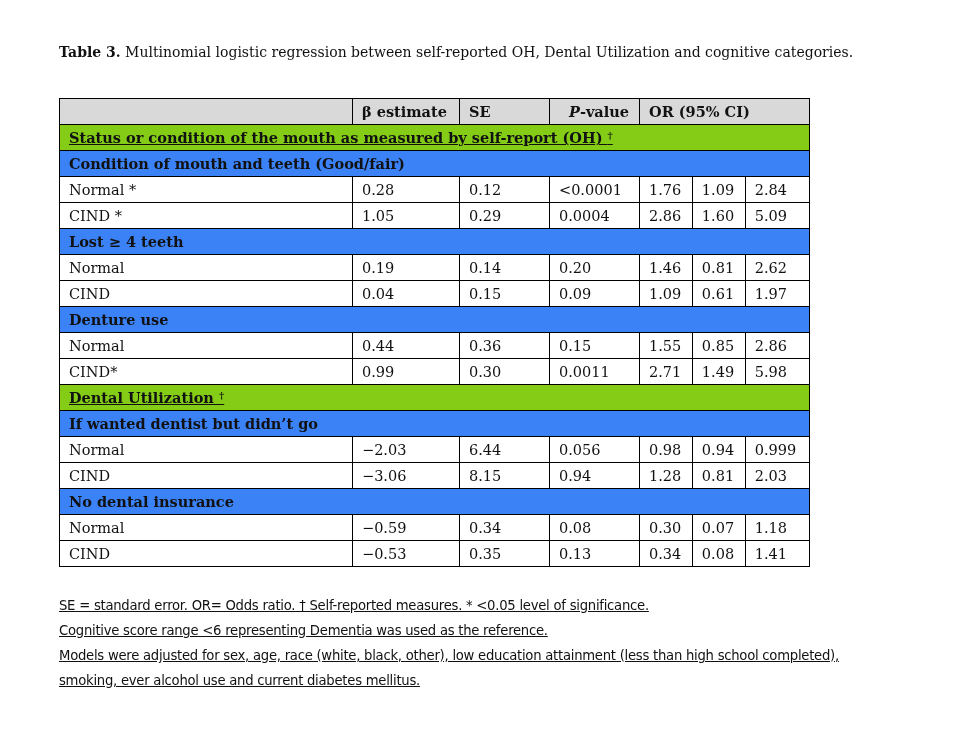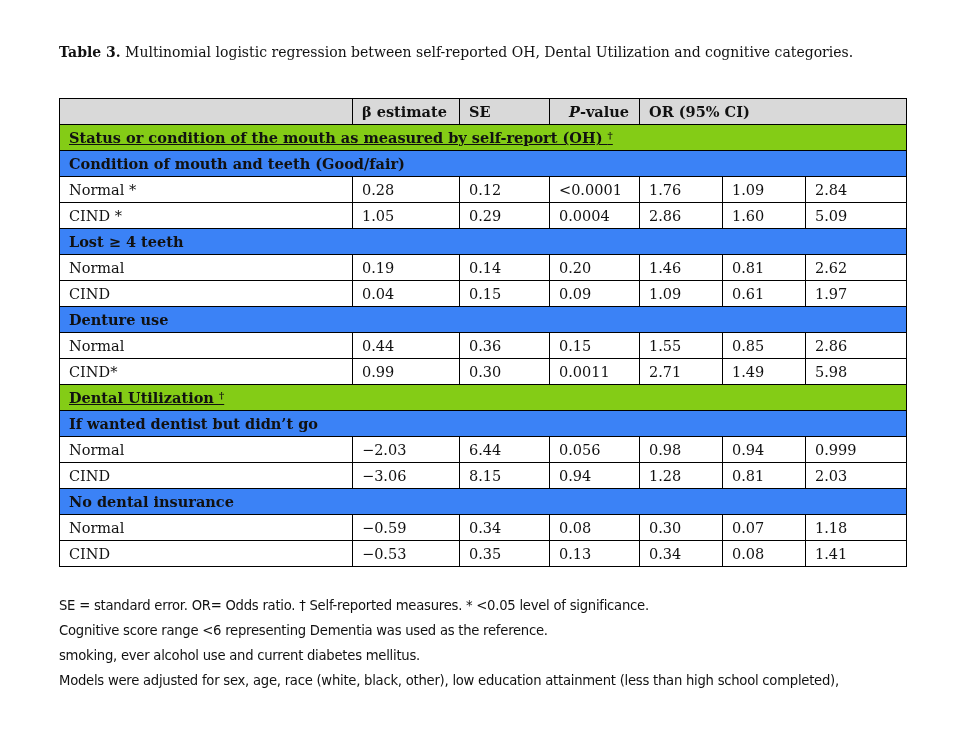--- a/index.html
+++ b/index.html
@@ -4,39 +4,39 @@
 <style>
   html, body { margin: 0; padding: 0; background: #ffffff; }
   body { width: 967px; height: 732px; position: relative; overflow: hidden; color: #111; }
   .caption {
     position: absolute; left: 59px; top: 40px; width: 848px;
     font-family: "DejaVu Serif", serif; font-size: 14px; line-height: 25px;
     text-align: justify; text-align-last: left;
   }
   .caption b { font-weight: bold; }
   table.tbl {
-    position: absolute; left: 59px; top: 98px; width: 848px;
+    position: absolute; left: 59px; top: 98px; width: 751px;
     border-collapse: collapse;
     font-family: "DejaVu Serif", serif; font-size: 14.5px;
   }
   table.tbl td {
     border: 1px solid #000; height: 25px; padding: 0 0 0 9px;
     vertical-align: middle; white-space: nowrap;
   }
   .hdr td { background: #d9d9d9; font-weight: bold; }
   .sec td { background: #84cc16; font-weight: bold; text-decoration: underline; }
   .sub td { background: #3b82f6; font-weight: bold; }
   .c0 { width: 283px; } .c1 { width: 97px; } .c2 { width: 80px; }
   .c3 { width: 80px; text-align: center; } .c4 { width: 80px; } .c5 { width: 80px; } .c6 { width: 80px; }
   .it { font-style: italic; }
   .notes {
     position: absolute; left: 59px; top: 593px; width: 860px;
     font-family: "DejaVu Sans", sans-serif; font-size: 13.2px; line-height: 25px;
   }
-  .notes div { white-space: nowrap; letter-spacing: -0.25px; }
+  .notes div { white-space: nowrap; letter-spacing: -0.25px; text-decoration: underline; }
   sup { font-size: 10px; vertical-align: 4px; line-height: 0; }
 </style>
 </head>
 <body>
 
 <div class="caption"><b>Table 3.</b><span> Multinomial logistic regression between self-reported OH, Dental Utilization and cognitive categories.</span></div>
 
 <table class="tbl">
   <tbody id="tbody">
     <tr class="hdr">
@@ -156,15 +156,15 @@
         <td>0.34</td>
         <td>0.08</td>
         <td>1.41</td>
       </tr>
     </tbody>
 </table>
 
 <div class="notes">
   <div>SE = standard error. OR= Odds ratio. † Self-reported measures. * &lt;0.05 level of significance.</div>
   <div>Cognitive score range &lt;6 representing Dementia was used as the reference.</div>
+  <div>Models were adjusted for sex, age, race (white, black, other), low education attainment (less than high school completed),</div>
   <div>smoking, ever alcohol use and current diabetes mellitus.</div>
-  <div>Models were adjusted for sex, age, race (white, black, other), low education attainment (less than high school completed),</div>
 </div>
 
 </body></html>

